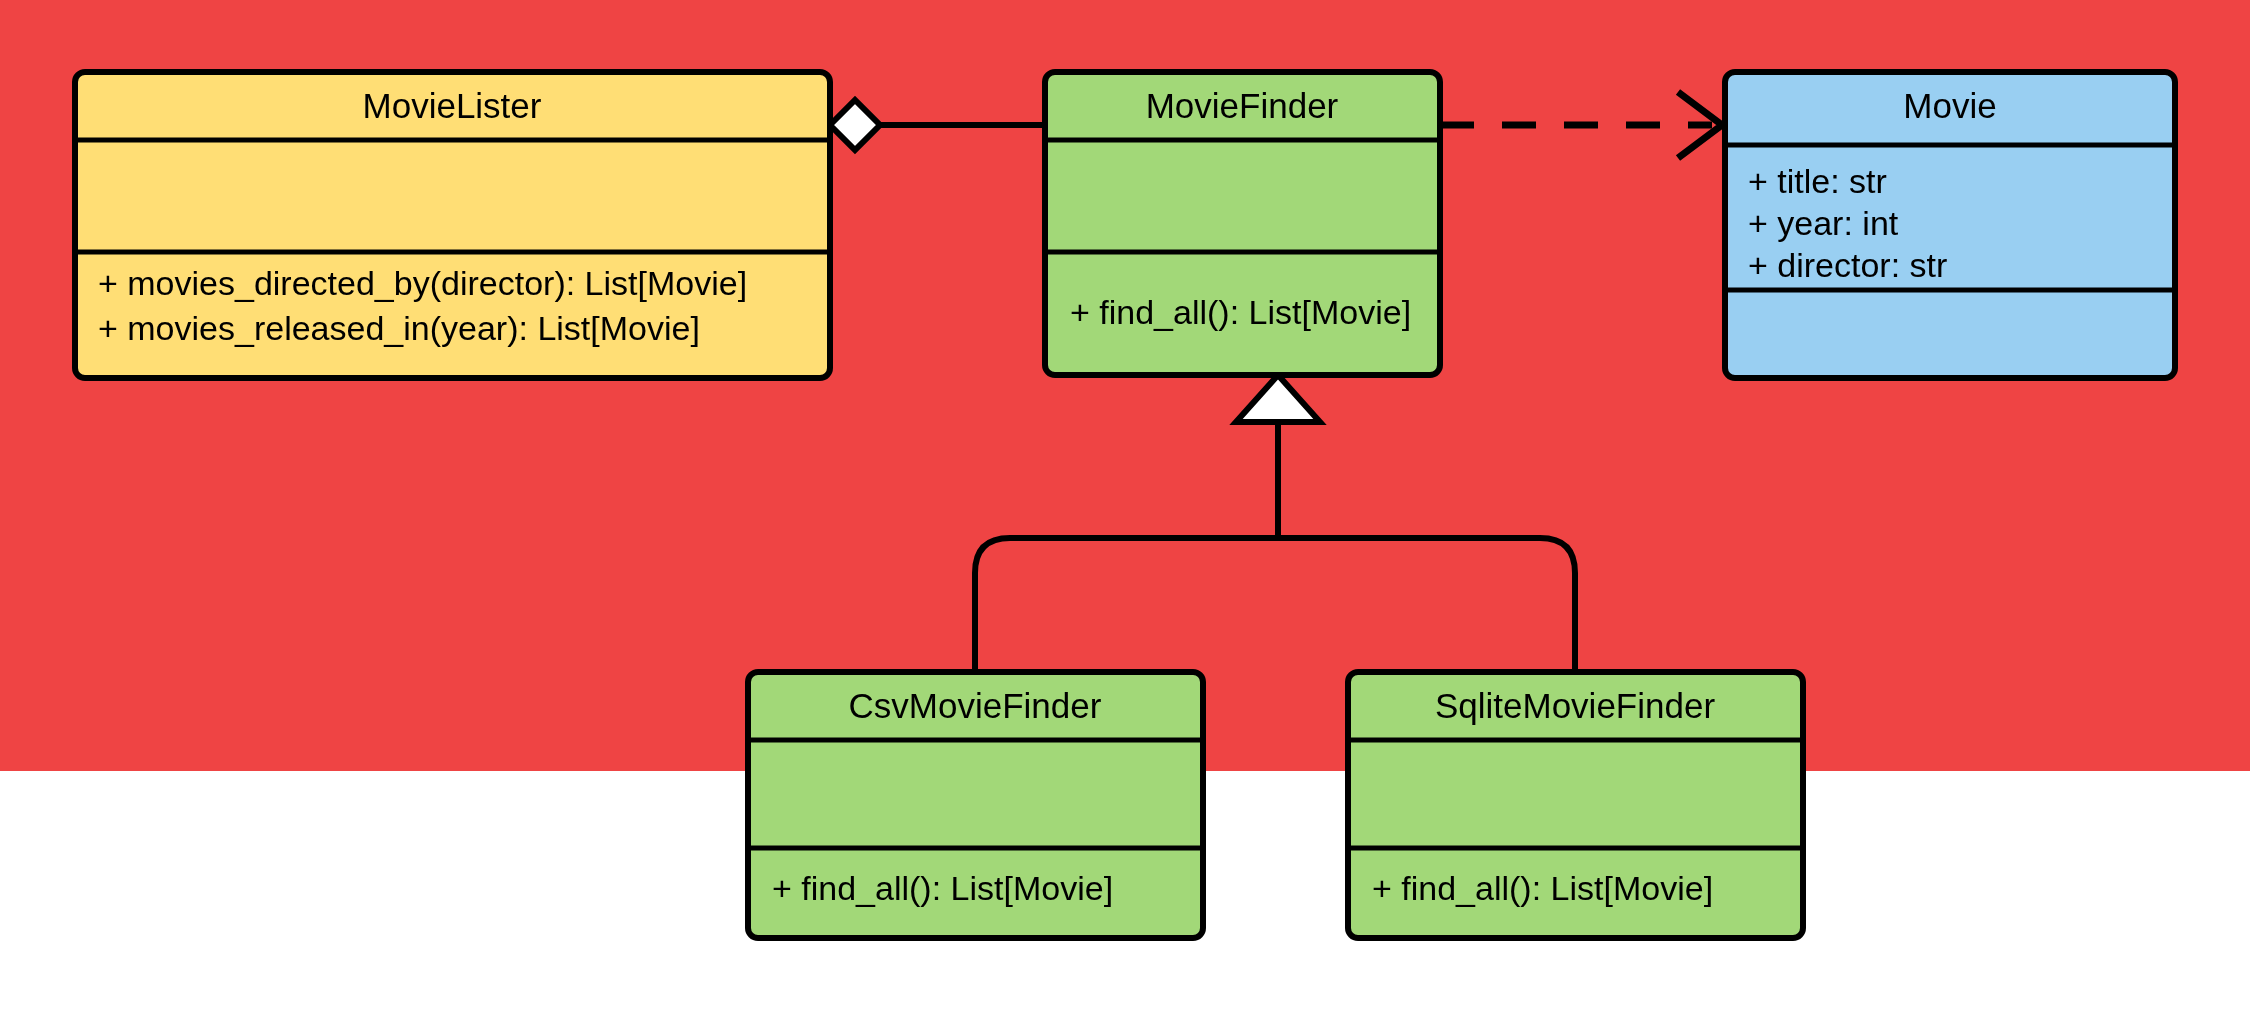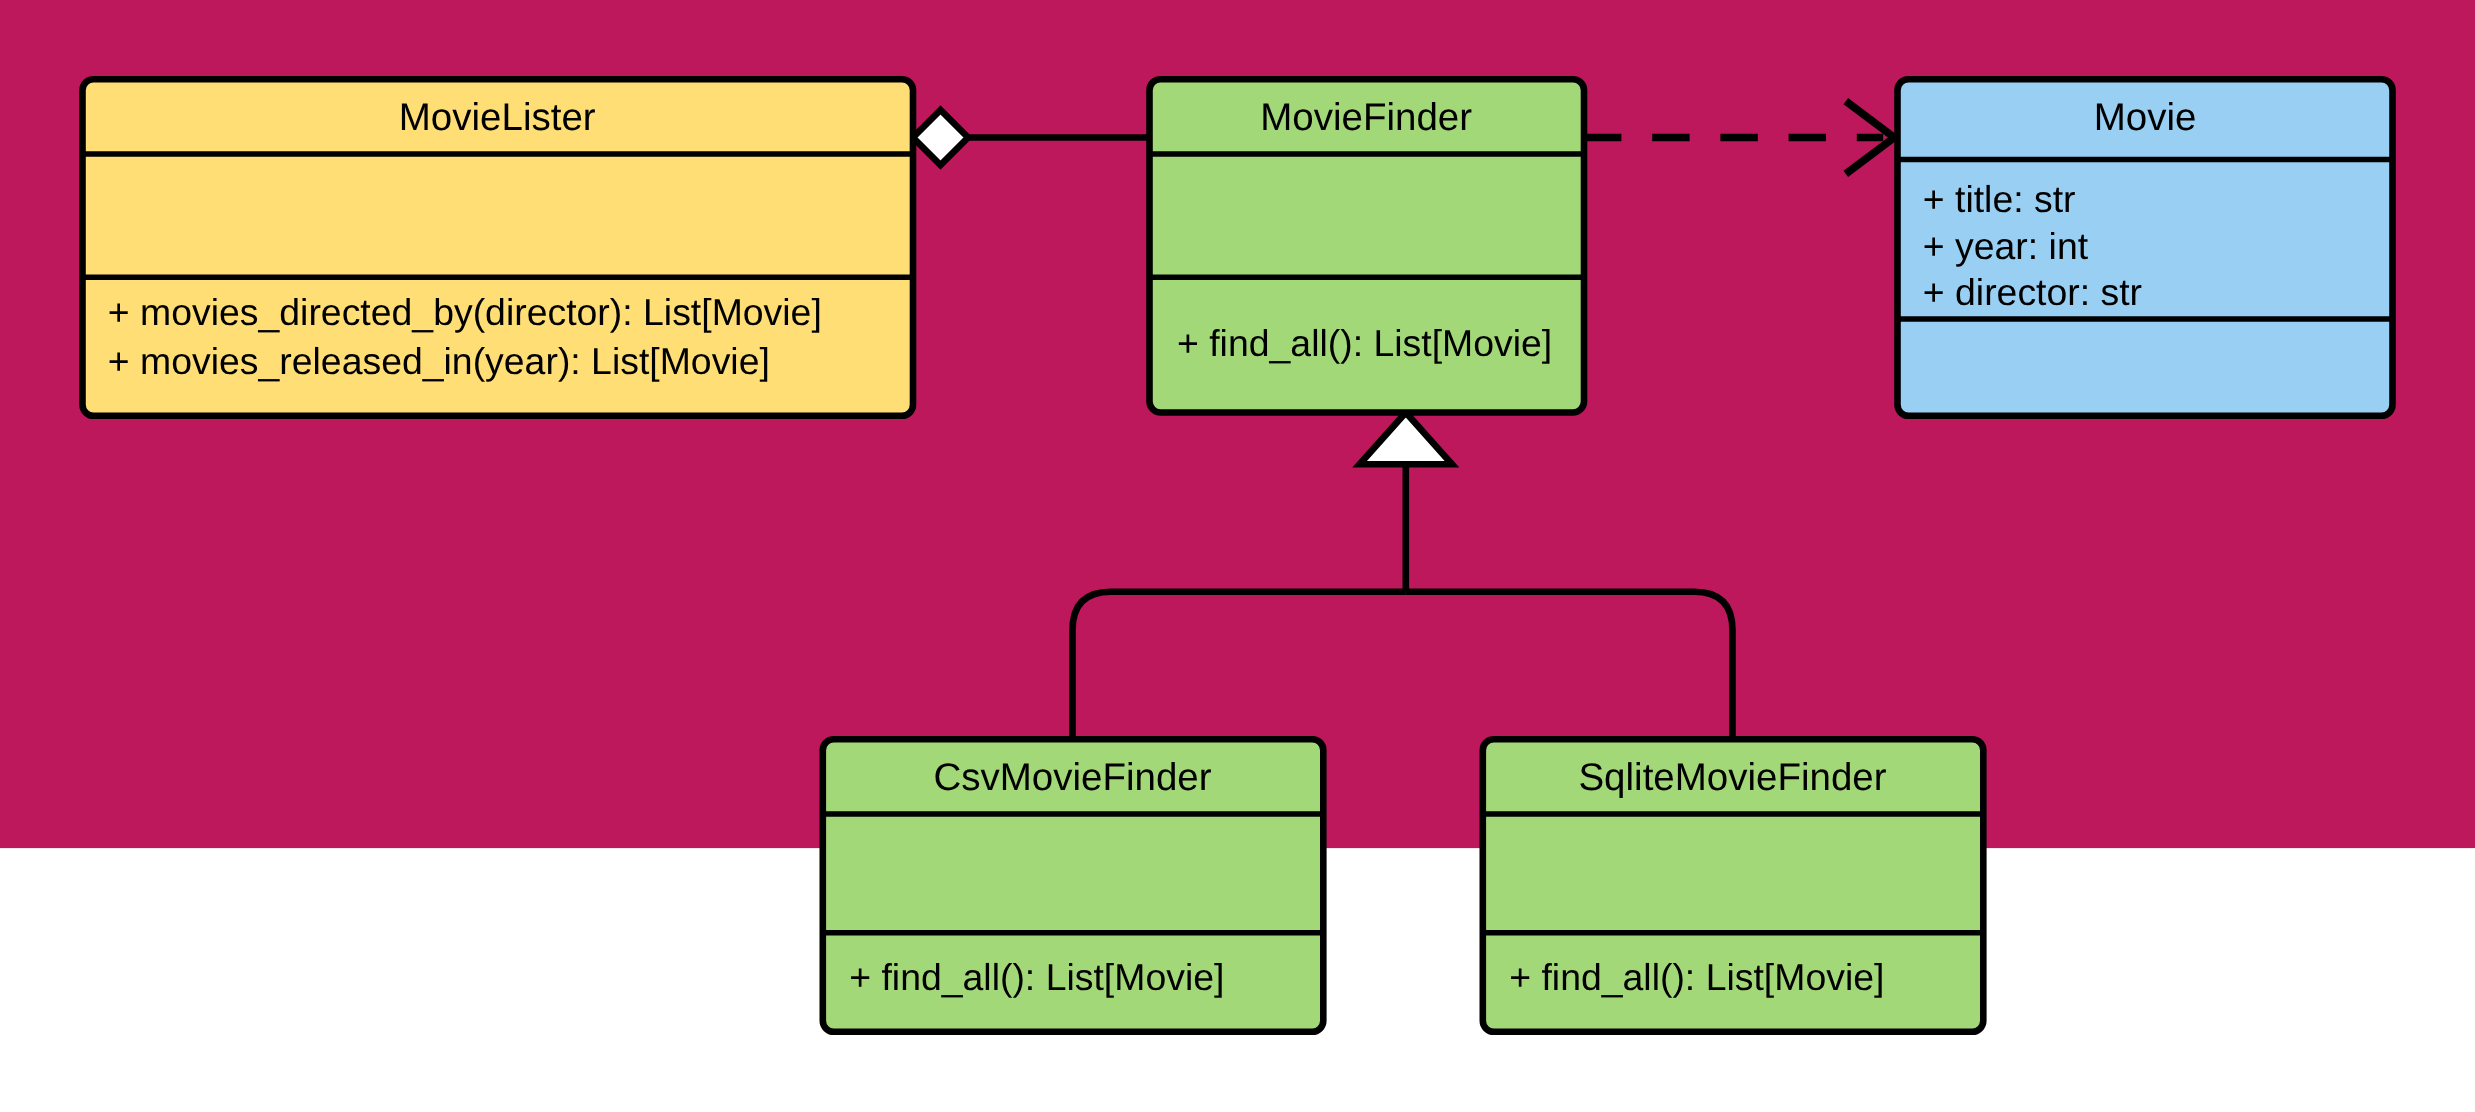--- a/index.html
+++ b/index.html
@@ -10,21 +10,21 @@
   body {
     width: 2250px;
     height: 1011px;
     font-family: "Liberation Sans", sans-serif;
     overflow: hidden;
   }
   #diagram-root {
     position: relative;
     width: 2250px;
     height: 771px;
-    background: #be185d;
+    background: #ef4444;
   }
   svg.uml-canvas {
     display: block;
     width: 2250px;
     height: 1011px;
   }
   .uml-box-shape {
     stroke: #000000;
     stroke-width: 6;
   }

